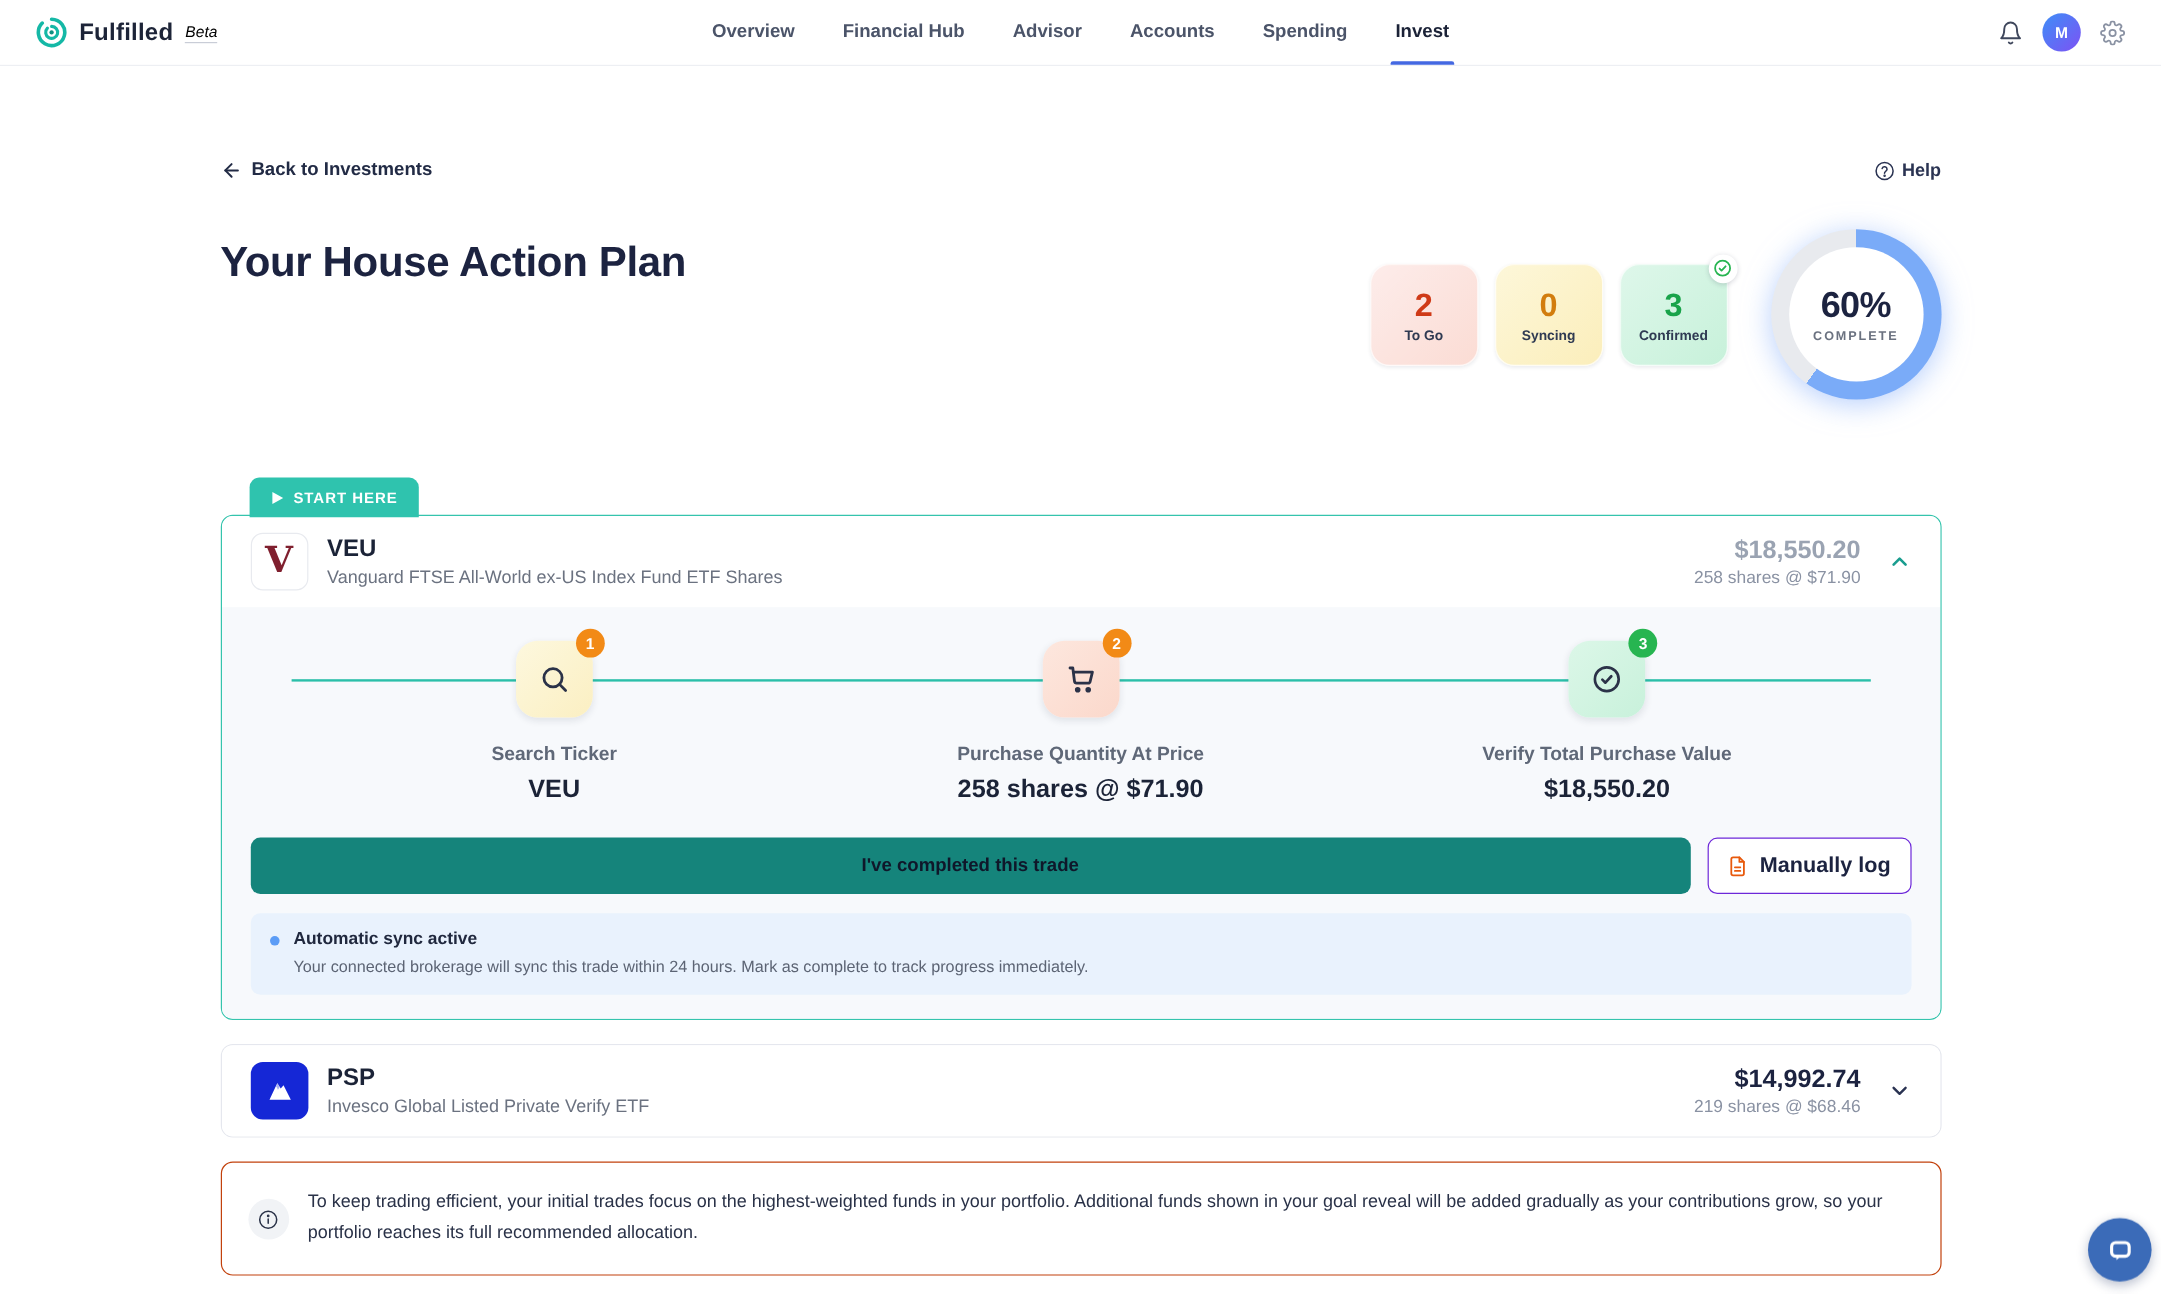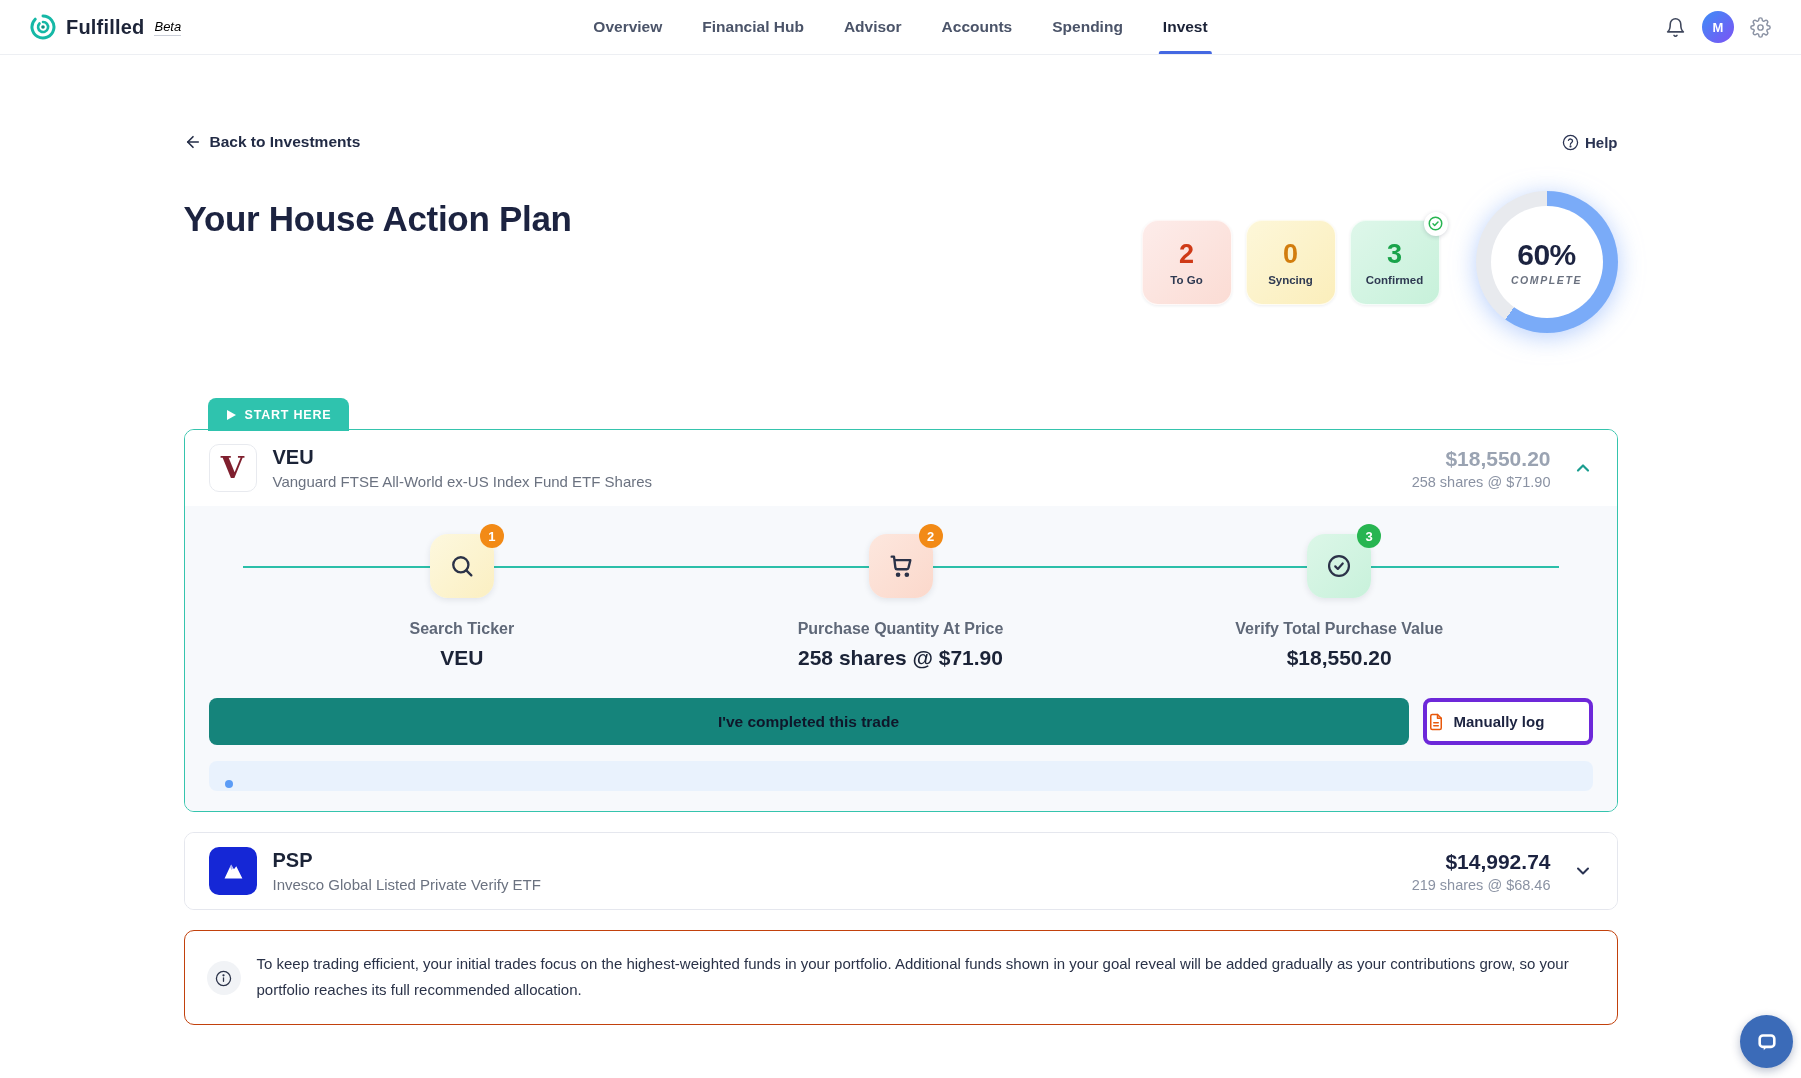--- a/index.html
+++ b/index.html
@@ -48,21 +48,21 @@
   .stat-check-badge { position:absolute; top:-9px; right:-9px; width:24px; height:24px; border-radius:50%;
     background:#fff; box-shadow:0 1px 4px rgba(25,35,60,.18); display:flex; align-items:center; justify-content:center; }
 
   .ring-wrap { margin-left:22px; }
   .ring { width:142px; height:142px; border-radius:50%;
     display:flex; align-items:center; justify-content:center;
     filter:drop-shadow(0 4px 12px rgba(124,168,250,.55)); }
   .ring-inner { width:112px; height:112px; border-radius:50%; background:#fff;
     display:flex; flex-direction:column; align-items:center; justify-content:center; }
   .ring-pct { font-size:30px; font-weight:800; color:#1c2340; letter-spacing:-.5px; }
-  .ring-label { font-size:10.5px; font-weight:700; color:#6b7280; letter-spacing:1.6px; margin-top:2px;font-style:italic; }
+  .ring-label { font-size:10.5px; font-weight:700; color:#6b7280; letter-spacing:1.6px; margin-top:2px; }
 
   
   .trades { margin-top:96px; position:relative; }
   .start-badge { position:absolute; top:-31px; left:24px; height:33px; background:#2fc3ae;
     border-radius:8px 8px 0 0; display:flex; align-items:center; gap:8px; padding:0 18px;
     color:#fff; font-size:12.5px; font-weight:800; letter-spacing:.8px; cursor:pointer; }
 
   .trade-card { border-radius:10px; background:#fff; overflow:hidden; }
   .trade-card.active-card { border:1.5px solid #35c4ad; }
   .trade-card.collapsed { border:1px solid #e5e7ee; margin-top:20px; }
@@ -95,23 +95,23 @@
   .step-badge { position:absolute; top:-10px; right:-10px; width:24px; height:24px; border-radius:50%;
     color:#fff; font-size:13px; font-weight:800; display:flex; align-items:center; justify-content:center; }
   .step-badge.orange { background:#f28a16; }
   .step-badge.green { background:#27b551; }
   .step-label { font-size:16px; font-weight:600; color:#5f6878; margin-top:22px; }
   .step-value { font-size:21px; font-weight:800; color:#1b2337; margin-top:8px; }
 
   .actions-row { display:flex; gap:14px; margin-top:8px; }
   .btn-complete { flex:1; height:47px; border:none; border-radius:8px; background:#15847b; color:#0f172a;
     font-family:inherit; font-size:15.5px; font-weight:700; cursor:pointer; }
-  .btn-manual { width:170px; height:47px; border-radius:8px; background:#fff; border:4px solid #6d28d9;
-    display:flex; align-items:center; gap:9px; font-family:inherit;
-    font-size:15px; font-weight:700; color:#1c2340; cursor:pointer; }
+  .btn-manual { width:170px; height:47px; border-radius:8px; background:#fff; border:1px solid #6d28d9;
+    display:flex; align-items:center; justify-content:center; gap:9px; font-family:inherit;
+    font-size:18px; font-weight:700; color:#1c2340; cursor:pointer; }
 
   .sync-note { margin-top:16px; background:#e9f2fd; border-radius:8px; padding:14px 18px 16px; position:relative; }
   .sync-dot { position:absolute; left:16px; top:19px; width:8px; height:8px; border-radius:50%; background:#5b9cf6; }
   .sync-body { margin-left:18px; }
   .sync-title { font-size:14.5px; font-weight:700; color:#20283e; }
   .sync-text { font-size:13.5px; color:#5c6474; margin-top:7px; }
 
   
   .footnote { margin-top:20px; border:1px solid #c2410c; border-radius:10px; padding:20px 22px;
     display:flex; gap:16px; align-items:center; }
@@ -312,20 +312,24 @@
                   <path d="M9 13h6"></path>
                   <path d="M9 17h6"></path>
               </svg>
             </span>
             <span>Manually log</span>
           </div>
         </div>
 
         <div class="sync-note">
           <div class="sync-dot"></div>
+          <div class="sync-body">
+            <div class="sync-title">Automatic sync active</div>
+            <div class="sync-text">Your connected brokerage will sync this trade within 24 hours. Mark as complete to track progress immediately.</div>
+          </div>
         </div>
       </div>
     </div>
 
     <div class="trade-card collapsed">
       <div class="trade-header">
         <div class="fund-logo logo-invesco">
           <span style="display:flex;">
             <svg width="30" height="30" viewBox="0 0 32 32">
               <path d="M7 24 L14 9 L17 14 L19.5 11 L26 24 Z" fill="#fff"></path>

